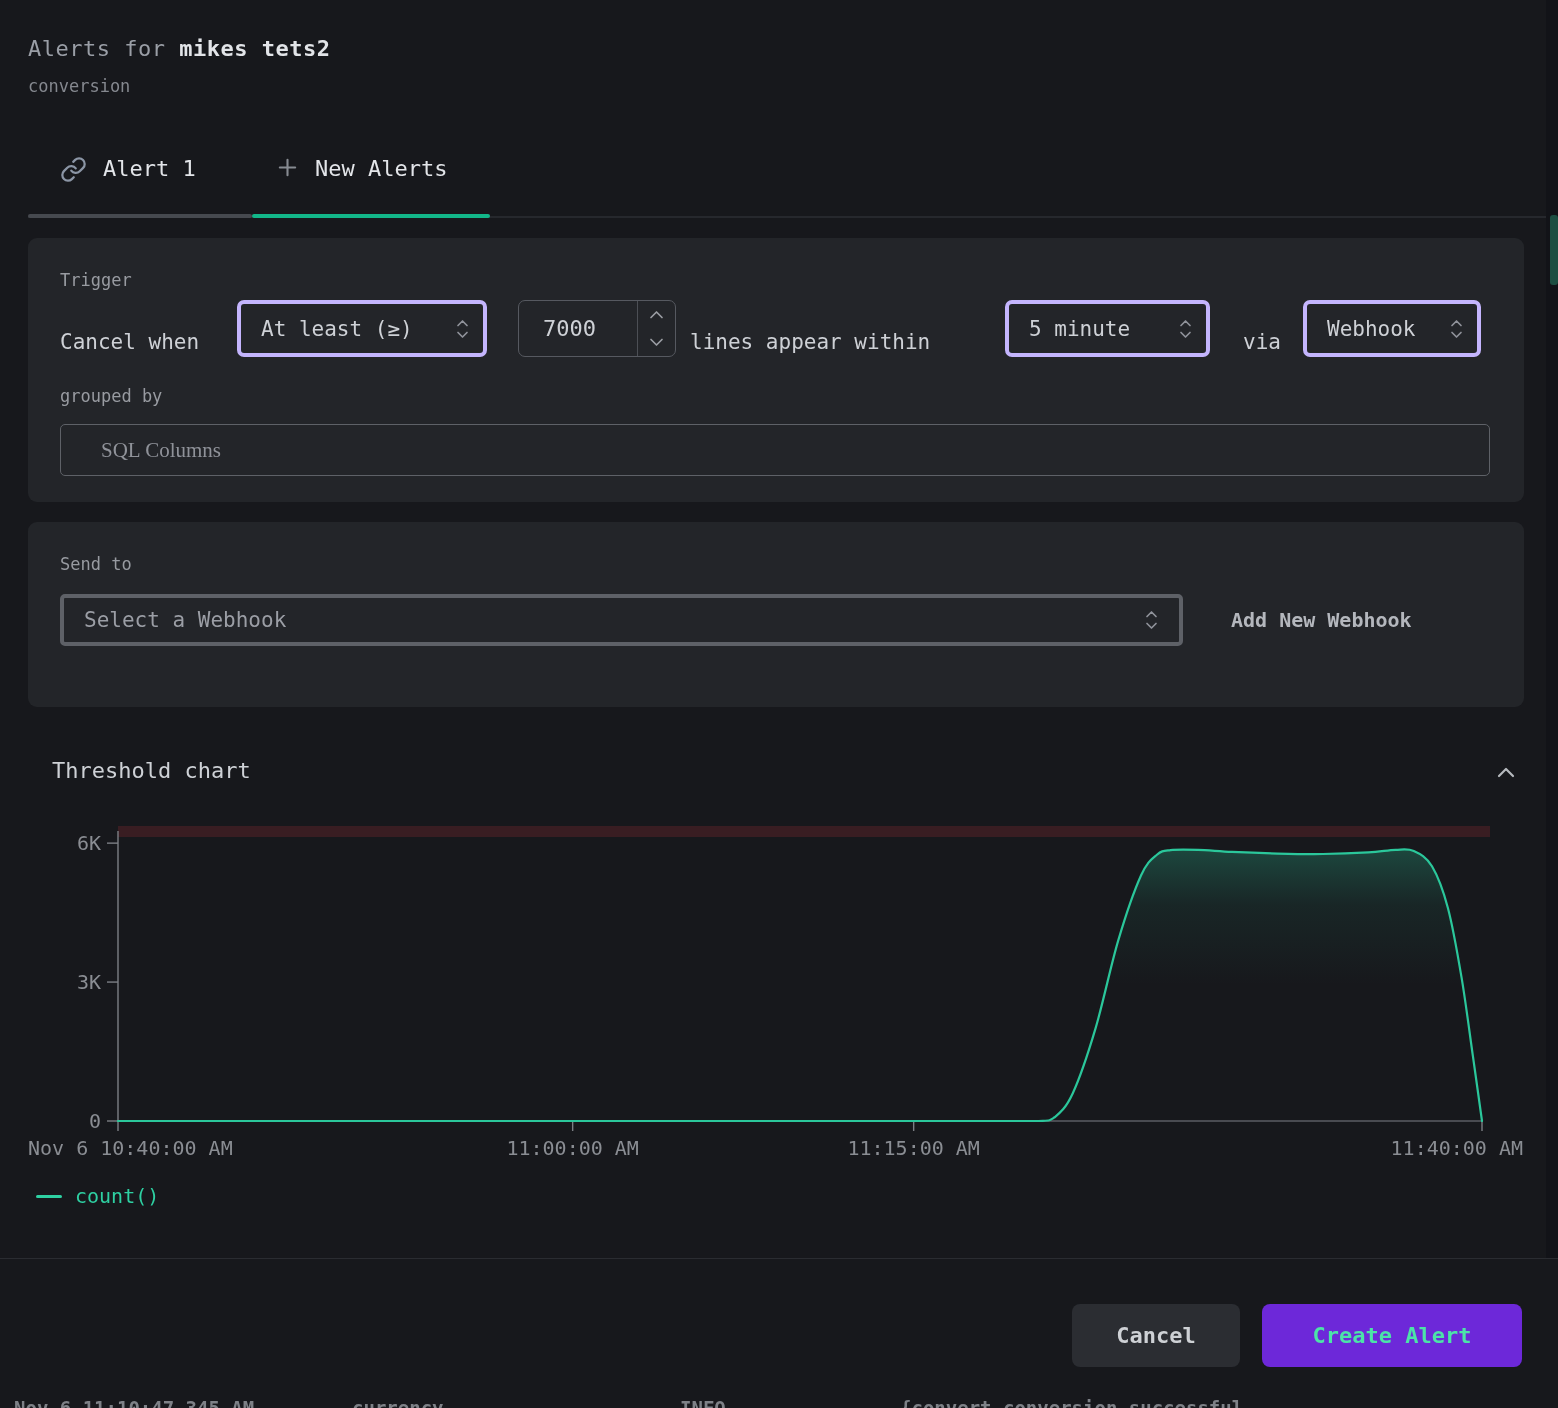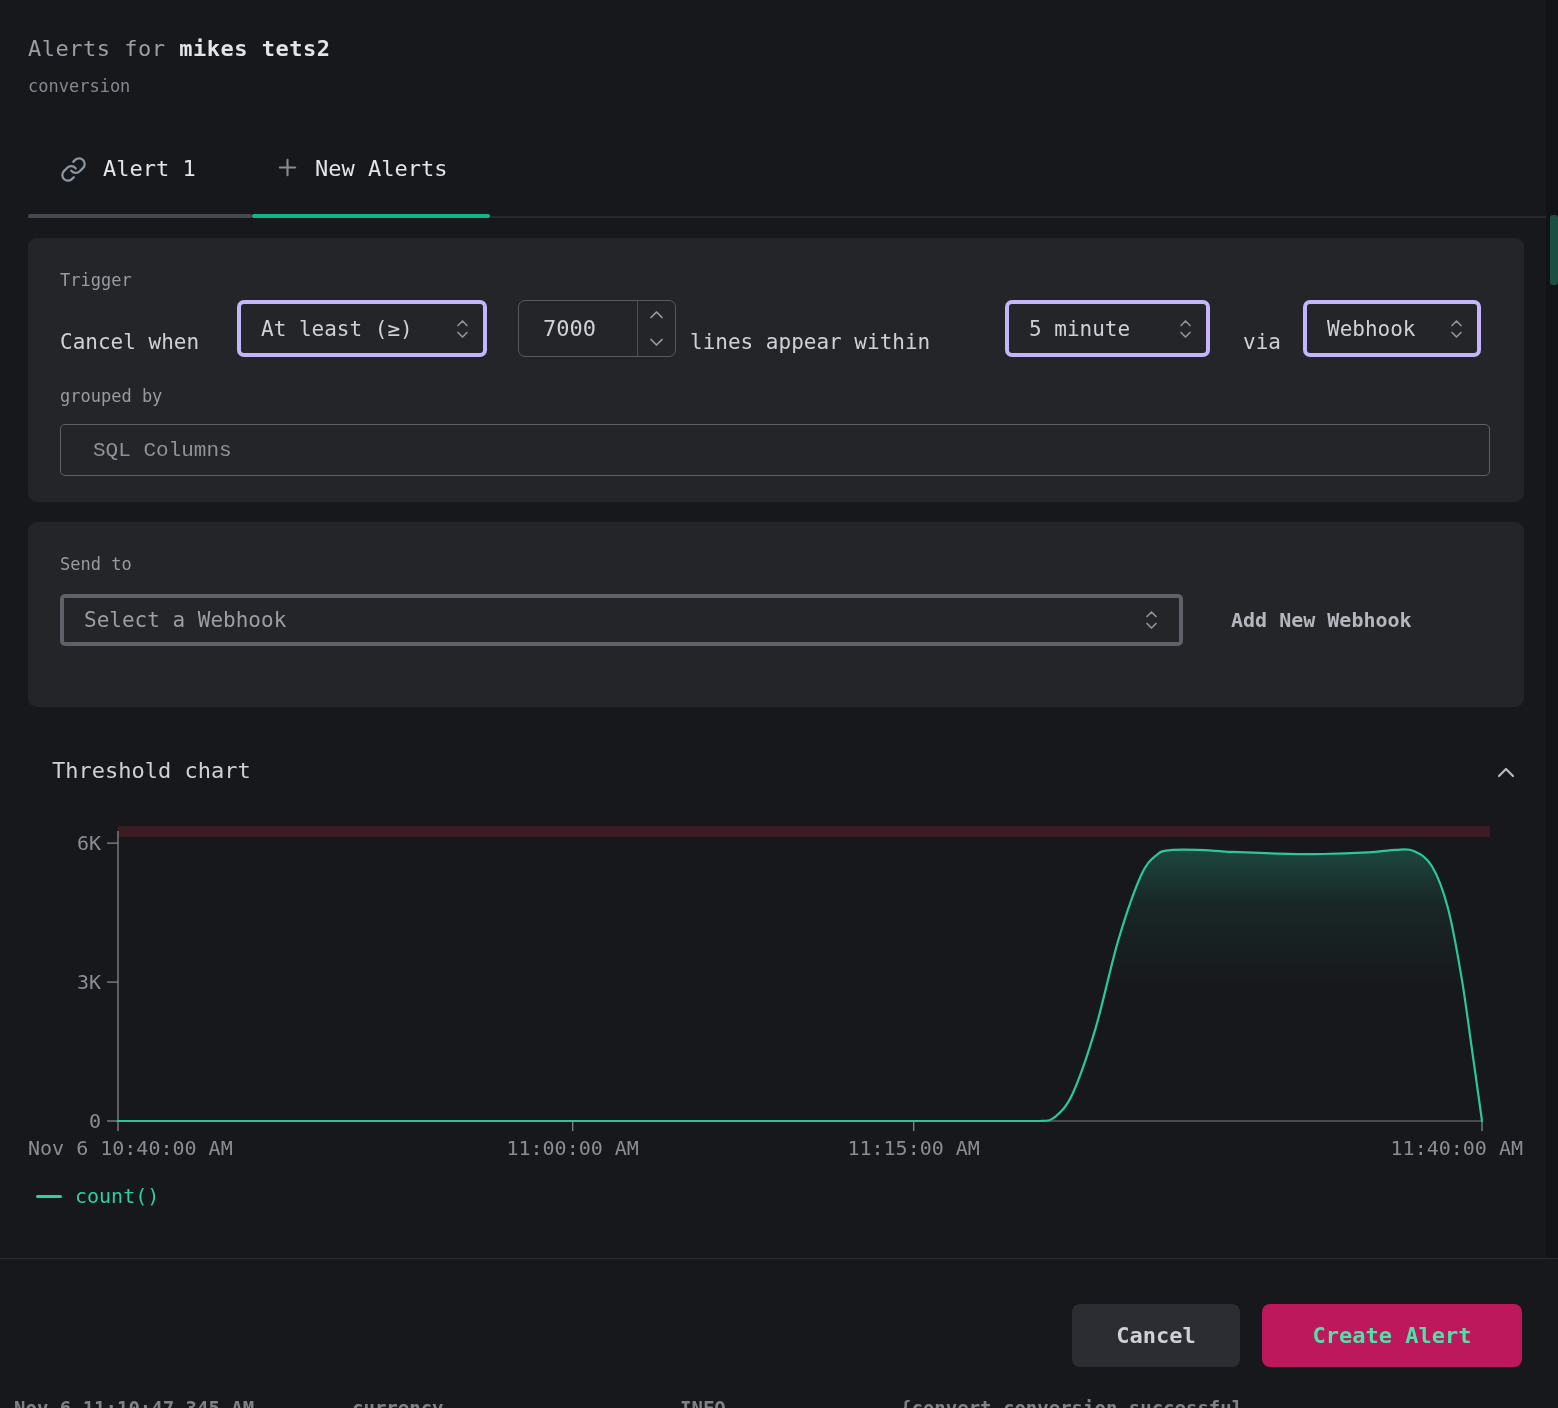--- a/index.html
+++ b/index.html
@@ -44,39 +44,39 @@
     padding-left:24px;
   }
   .stepper { position:absolute; right:0; top:0; bottom:0; width:38px;
     border-left:1px solid #4c4f55; display:flex; flex-direction:column; }
   .stepper button { flex:1; background:transparent; border:none; cursor:pointer;
     display:flex; align-items:center; justify-content:center; padding:0; }
 
   .biginput {
     border:1px solid #5e6167; border-radius:5px; background:#232529;
     font-size:21px; color:#ced1d6; width:100%; height:100%;
-    padding:0 32px; outline:none; font-family:Liberation Mono, monospace;
+    padding:0 40px; outline:none; font-family:Liberation Serif, serif;
   }
   .biginput::placeholder { color:#8f9299; opacity:1; }
 
   .ghost-btn { background:transparent; border:none; cursor:pointer;
     font-family:"DejaVu Sans Mono", monospace;
     font-size:20px; font-weight:700; color:#b4b7bd; }
 
   .section-title { font-size:22px; color:#ced1d6; }
 
   .legend { display:flex; align-items:center; gap:13px; }
   .legend-dash { width:26px; height:3px; border-radius:2px; }
   .legend-label { font-size:20px; }
 
   .footer-divider { height:1px; background:#2a2c31; }
   .btn { border:none; border-radius:8px; cursor:pointer;
     font-family:"DejaVu Sans Mono", monospace; font-size:22px; font-weight:700; }
   .btn-cancel { background:#2b2d32; color:#ced1d5; }
-  .btn-create { background:#be185d; color:#4ce3a8; }
+  .btn-create { background:#6d28d9; color:#4ce3a8; }
 
   .cutoff-row { overflow:hidden; font-size:19px; font-weight:600; color:#7e8187;
     white-space:nowrap; }
   .cutoff-row span { position:absolute; top:0; }
 
   svg.icon { display:block; }
 </style>
 </head>
 <body>
 

